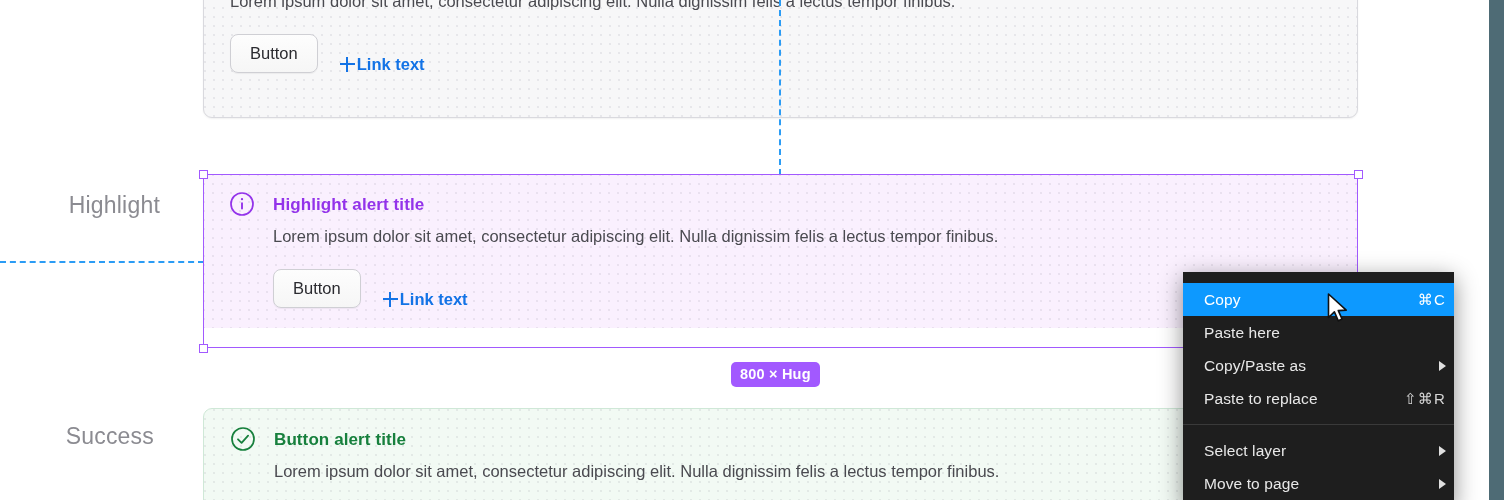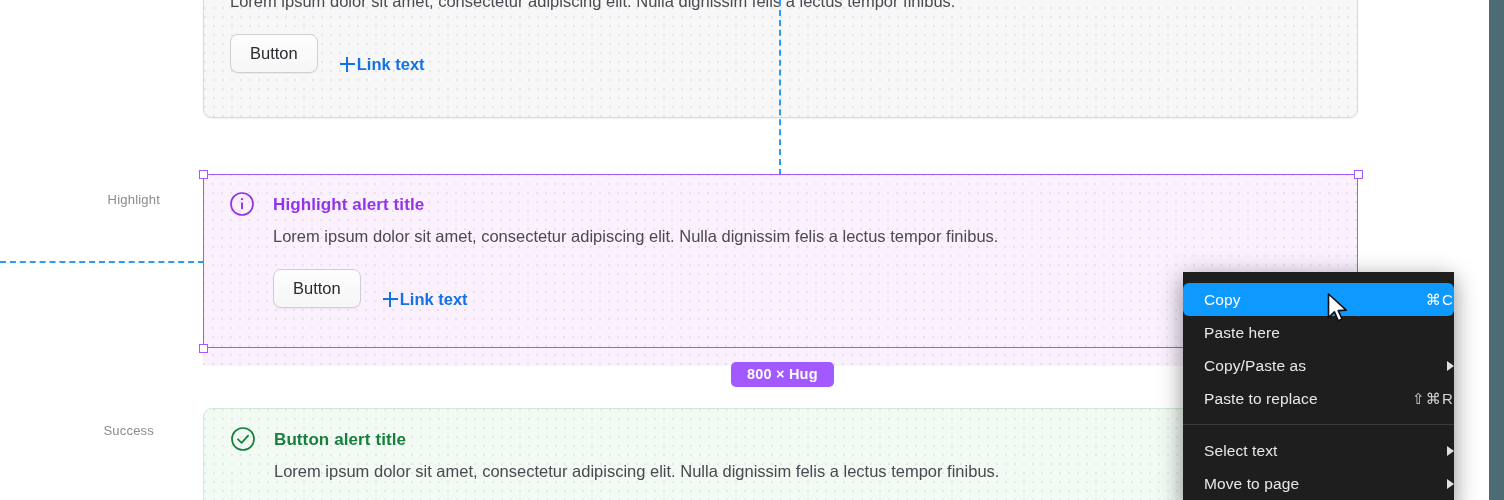--- a/index.html
+++ b/index.html
@@ -31,21 +31,21 @@
     left: 1489px;
     width: 15px;
     height: 500px;
     background: #4e6b75;
     z-index: 40;
   }
 
   
   .row-label {
     position: absolute;
-    font-size: 13px;
+    font-size: 23px;
     color: #8b8b91;
     letter-spacing: 0.2px;
     white-space: nowrap;
     text-align: right;
     width: 160px;
   }
   #label-highlight { left: 0px;  top: 192px; }
   #label-success   { left: -6px; top: 423px; }
 
   
@@ -141,21 +141,21 @@
     border: 1px solid #d9d9de;
     box-shadow: 0 1px 2px rgba(0,0,0,.06);
   }
   #alert-neutral .alert-inner { padding-top: 100px; }
 
   
   #alert-highlight {
     left: 203px;
     top: 174px;
     width: 1155px;
-    height: 192px;
+    height: 154px;
     background-color: #faf0fe;
     border-radius: 0;
   }
   #alert-highlight .alert-title { color: #9333ea; }
 
   
   #alert-success {
     left: 203px;
     top: 408px;
     width: 1155px;
@@ -190,21 +190,21 @@
 
   
   #size-badge {
     position: absolute;
     left: 731px;
     top: 362px;
     background: #a259ff;
     color: #ffffff;
     font-size: 14.5px;
     font-weight: bold;
-    padding: 4px 16px 5px;
+    padding: 4px 9px 5px;
     border-radius: 5px;
     white-space: nowrap;
     z-index: 21;
     letter-spacing: .2px;
   }
 
   
   .guide-v {
     position: absolute;
     width: 0;
@@ -230,24 +230,23 @@
     color: #e8e8e8;
     padding: 11px 0 6px;
     z-index: 30;
     box-shadow: 0 6px 22px rgba(0,0,0,.45);
     font-size: 15.5px;
   }
   .menu-item {
     display: flex;
     align-items: center;
     height: 33px;
-    padding: 0 0 0 21px;
+    padding: 0 8px 0 21px;
     cursor: default;
     white-space: nowrap;
-    border-radius: 6px;
   }
   .menu-item.selected { background: #0d99ff; color: #ffffff; }
   .menu-label { flex: 1 1 auto; letter-spacing: .1px; }
   .menu-shortcut {
     color: #d6d6d6;
     letter-spacing: 1.2px;
     font-size: 15px;
   }
   .menu-item.selected .menu-shortcut { color: #ffffff; }
   .menu-arrow {
@@ -371,21 +370,21 @@
     </div>
 
     <div class="menu-item">
       <span class="menu-label">Paste to replace</span>
       <span class="menu-shortcut">⇧⌘R</span>
     </div>
 
     <div class="menu-sep"></div>
 
     <div class="menu-item">
-      <span class="menu-label">Select text</span>
+      <span class="menu-label">Select layer</span>
       <span class="menu-arrow"></span>
     </div>
 
     <div class="menu-item">
       <span class="menu-label">Move to page</span>
       <span class="menu-arrow"></span>
     </div>
 
   </div>
 

